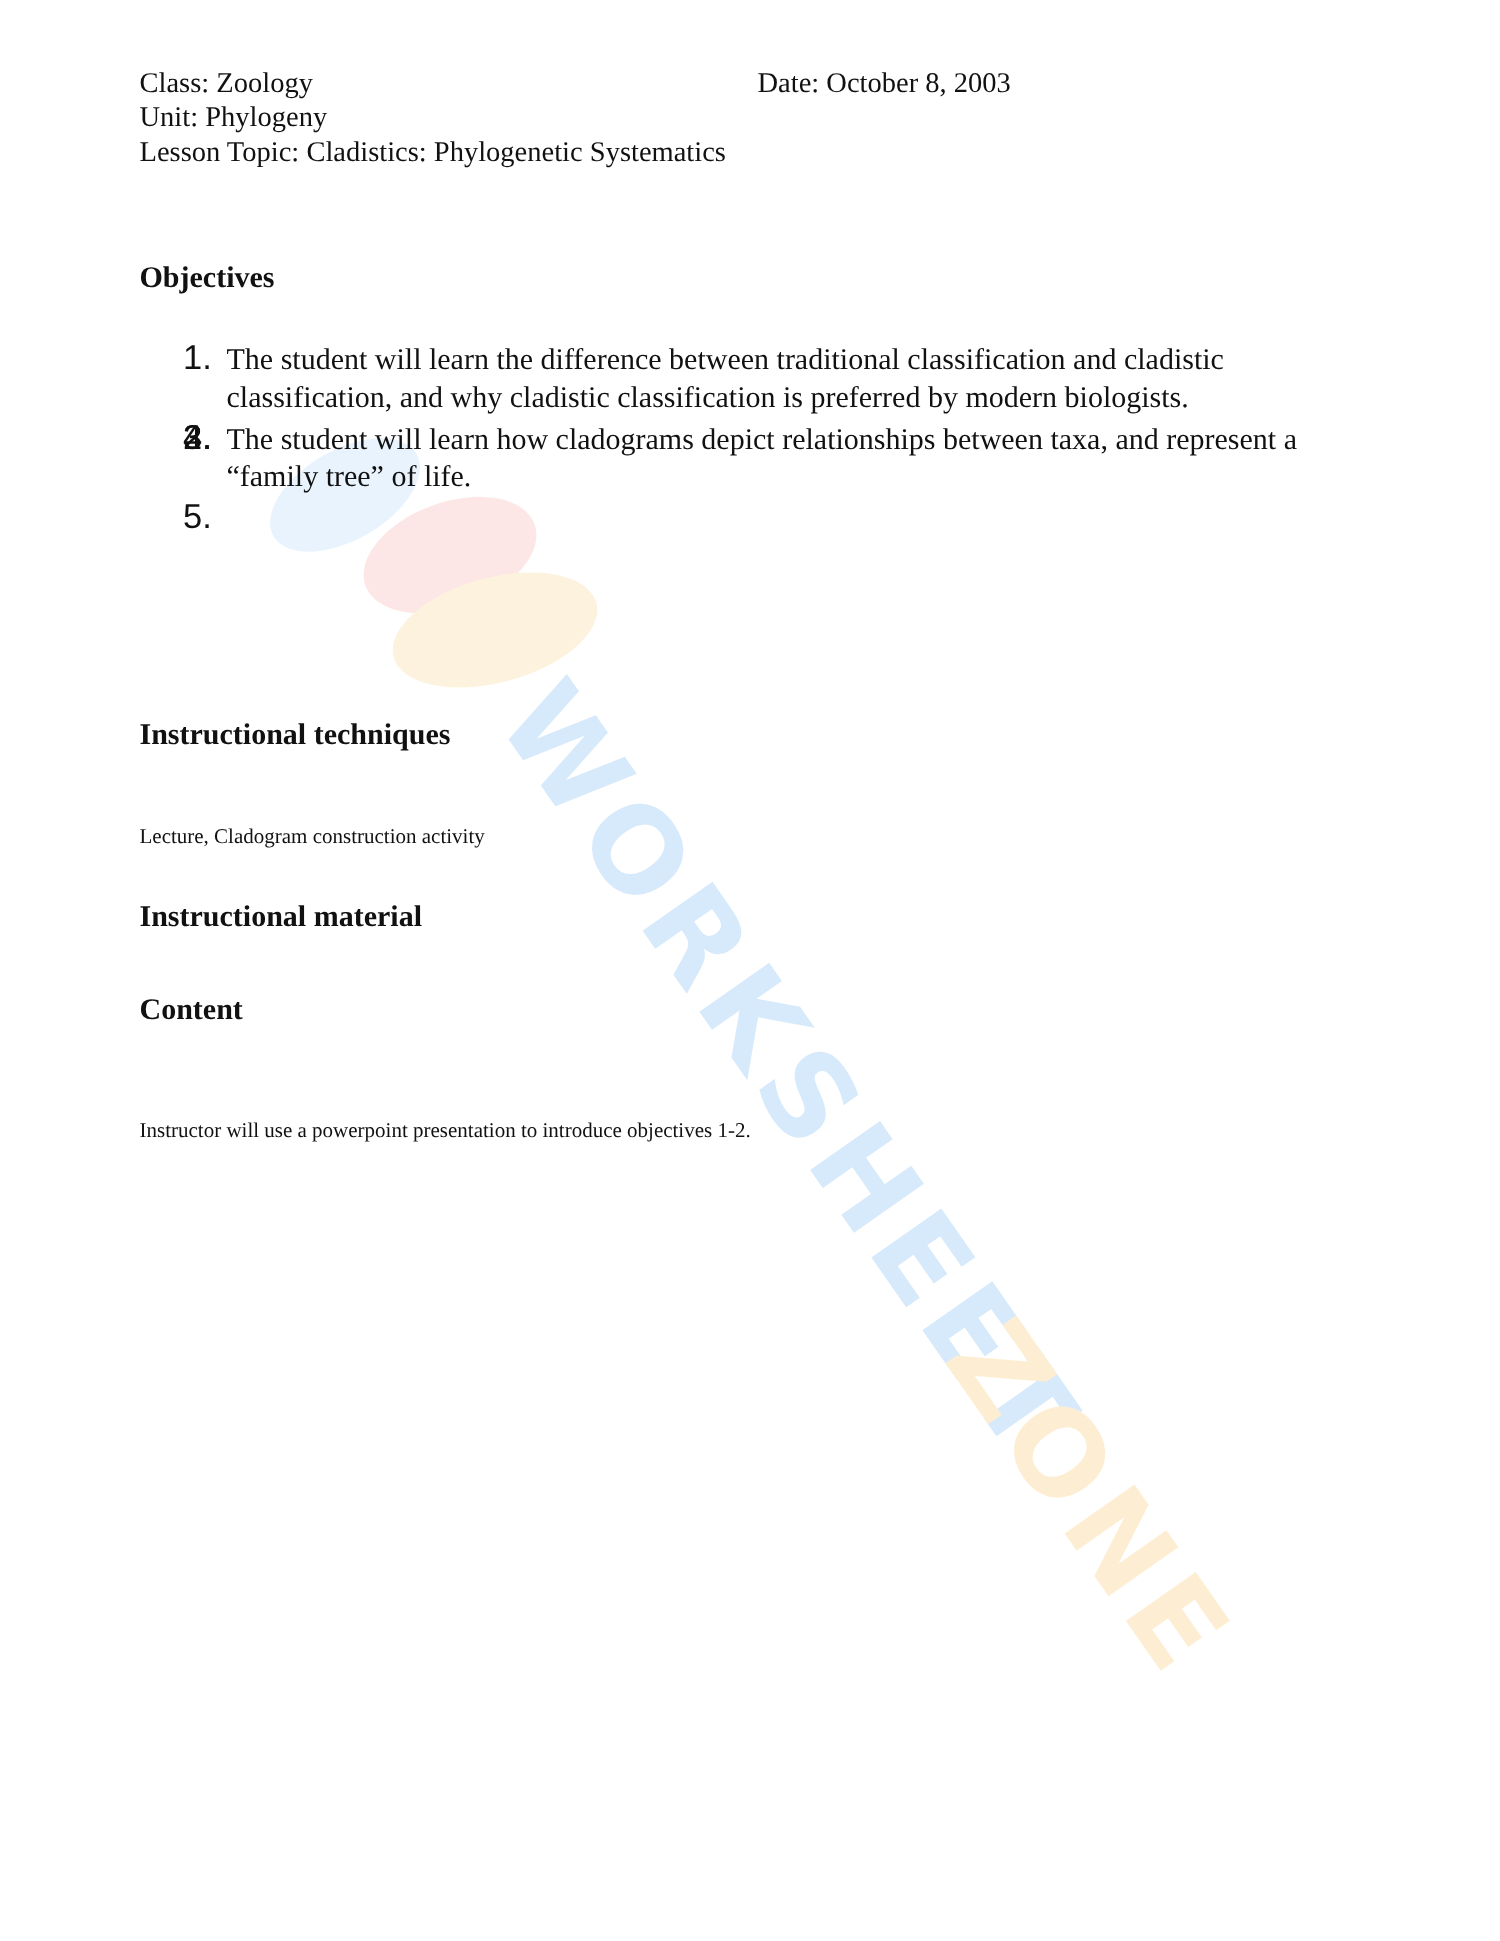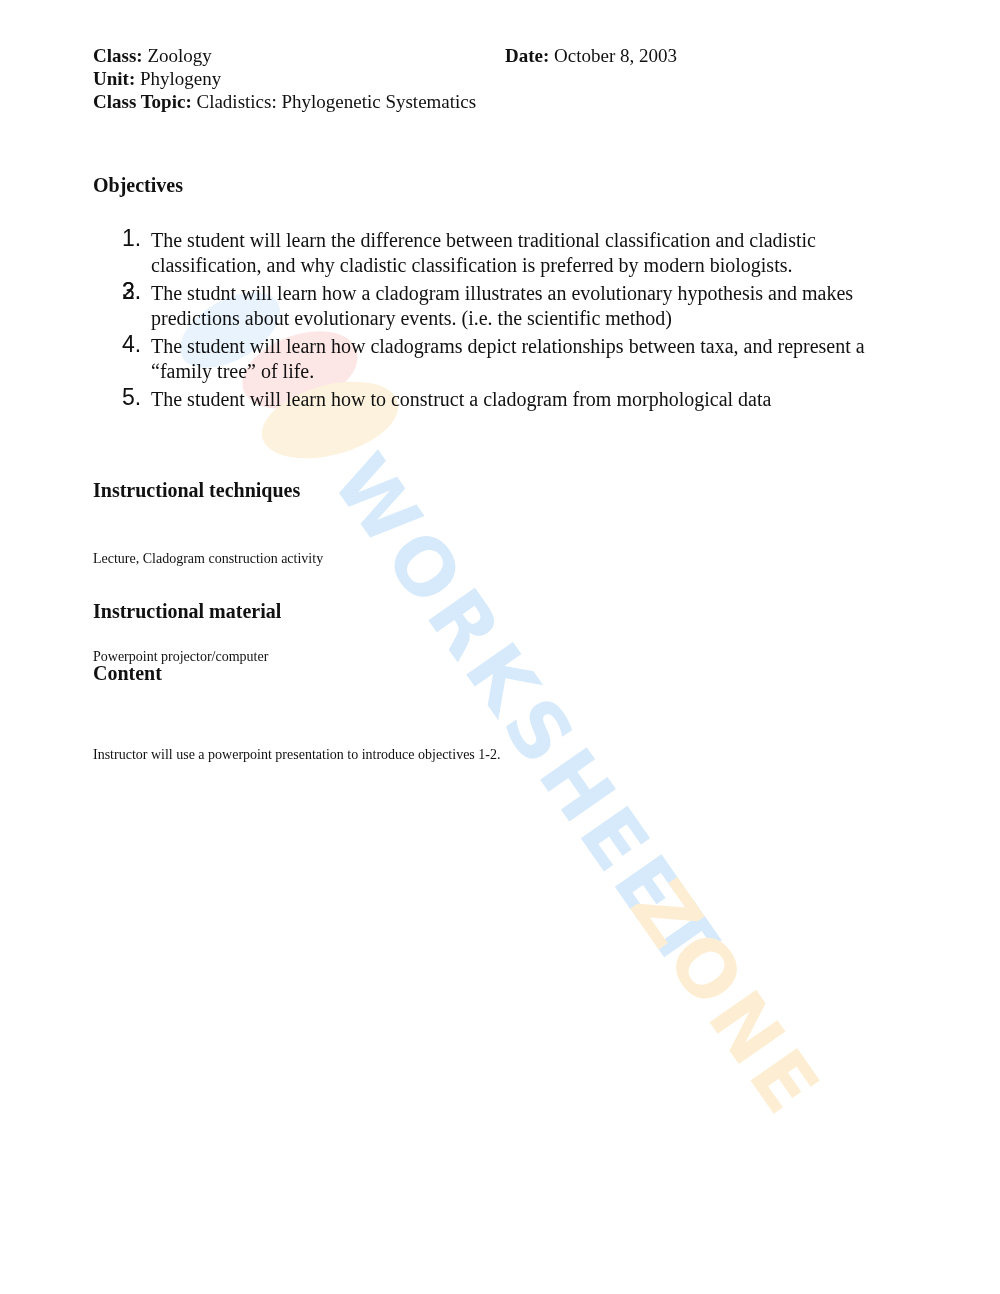--- a/index.html
+++ b/index.html
@@ -33,21 +33,21 @@
       top: 44px;
       width: 820px;
       z-index: 1;
     }
     .hdr-row {
       font-size: 19px;
       line-height: 23px;
       position: relative;
       height: 23px;
     }
-    .hdr-row b { font-weight: bold; }
+    .hdr-row b { font-weight: normal; }
     .date-field {
       position: absolute;
       left: 412px;
       top: 0;
     }
     .section-title {
       font-size: 20px;
       font-weight: bold;
       position: absolute;
       left: 0;
@@ -102,50 +102,47 @@
   <div class="content">
 
     <div class="hdr-row">
       <span><b>Class:</b><span> Zoology</span></span>
       <span class="date-field"><b>Date:</b><span> October 8, 2003</span></span>
     </div>
     <div class="hdr-row">
       <b>Unit:</b><span> Phylogeny</span>
     </div>
     <div class="hdr-row">
-      <b>Class Topic:</b><span> Cladistics: Phylogenetic Systematics</span>
+      <b>Lesson Topic:</b><span> Cladistics: Phylogenetic Systematics</span>
     </div>
 
     <div class="section-title" style="top:130px;">Objectives</div>
 
     <ol class="obj-list">
       <li class="obj-item">
         <span class="obj-num">1.</span>
         <span>The student will learn the difference between traditional classification and cladistic classification, and why cladistic classification is preferred by modern biologists.</span>
       </li>
       <li class="obj-item">
         <span class="obj-num">2.</span>
       </li>
       <li class="obj-item">
         <span class="obj-num">3.</span>
-        <span>The studnt will learn how a cladogram illustrates an evolutionary hypothesis and makes predictions about evolutionary events. (i.e. the scientific method)</span>
       </li>
       <li class="obj-item">
         <span class="obj-num">4.</span>
         <span>The student will learn how cladograms depict relationships between taxa, and represent a “family tree” of life.</span>
       </li>
       <li class="obj-item">
         <span class="obj-num">5.</span>
-        <span>The student will learn how to construct a cladogram from morphological data</span>
       </li>
     </ol>
 
     <div class="section-title" style="top:435px;">Instructional techniques</div>
     <div class="para" style="top:503px;">Lecture, Cladogram construction activity</div>
 
     <div class="section-title" style="top:556px;">Instructional material</div>
-    <div class="para" style="top:601px;">Powerpoint projector/computer</div>
 
     <div class="section-title" style="top:618px;">Content</div>
     <div class="para" style="top:699px;">Instructor will use a powerpoint presentation to introduce objectives 1-2.</div>
 
   </div>
 </div>
 
 </body></html>

